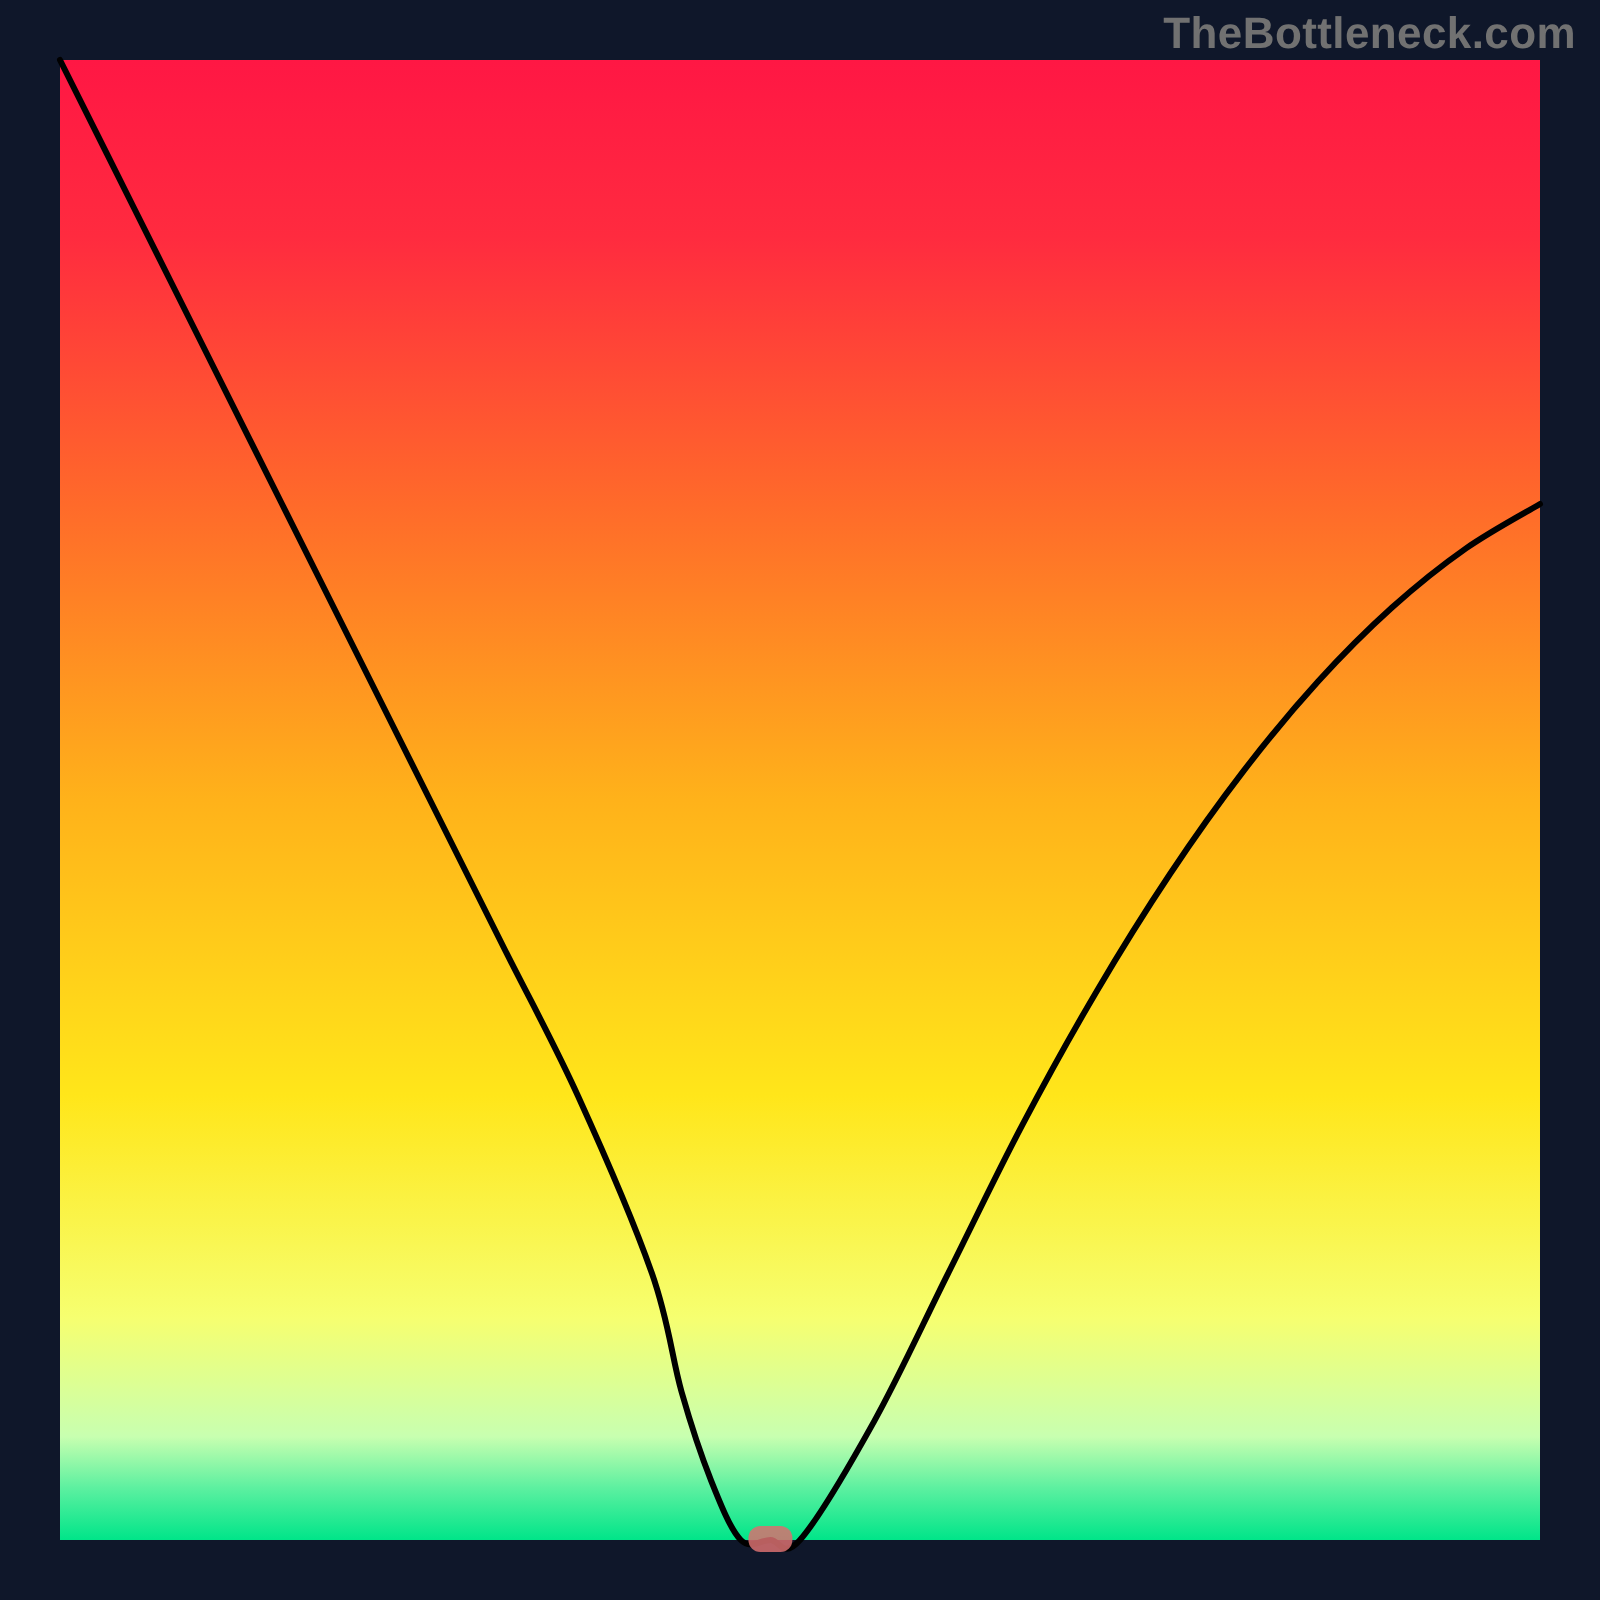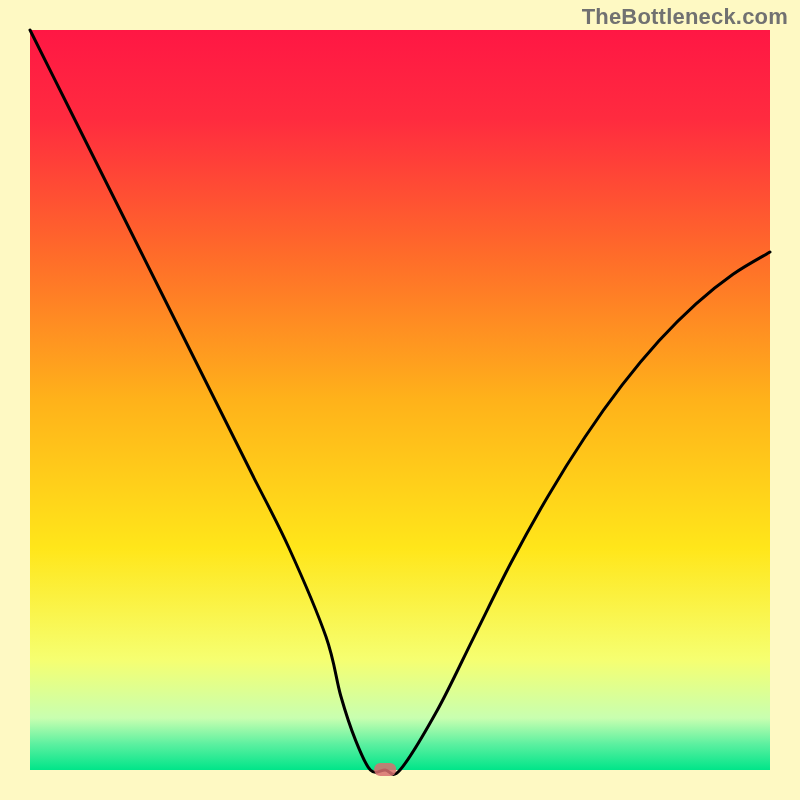--- a/index.html
+++ b/index.html
@@ -8,21 +8,21 @@
     width: 800px;
     height: 800px;
     background: #000;
     overflow: hidden;
     font-family: Arial, Helvetica, sans-serif;
   }
   .frame {
     position: relative;
     width: 800px;
     height: 800px;
-    background: #fef9c3;
+    background: #0f172a;
   }
   .watermark {
     position: absolute;
     top: 4px;
     right: 12px;
     color: #717171;
     font-size: 22px;
     font-weight: 600;
     letter-spacing: 0.2px;
     z-index: 10;

